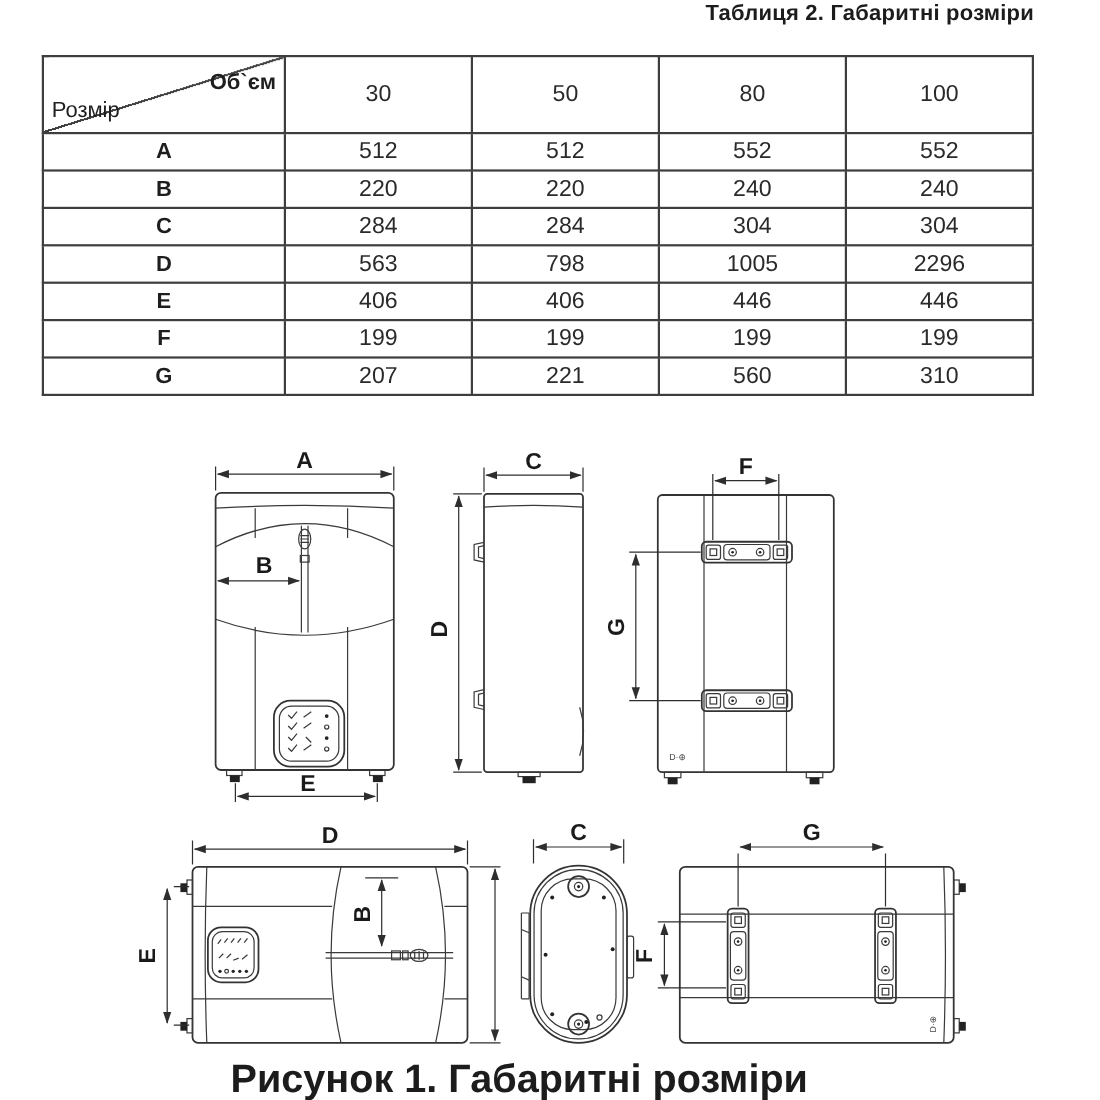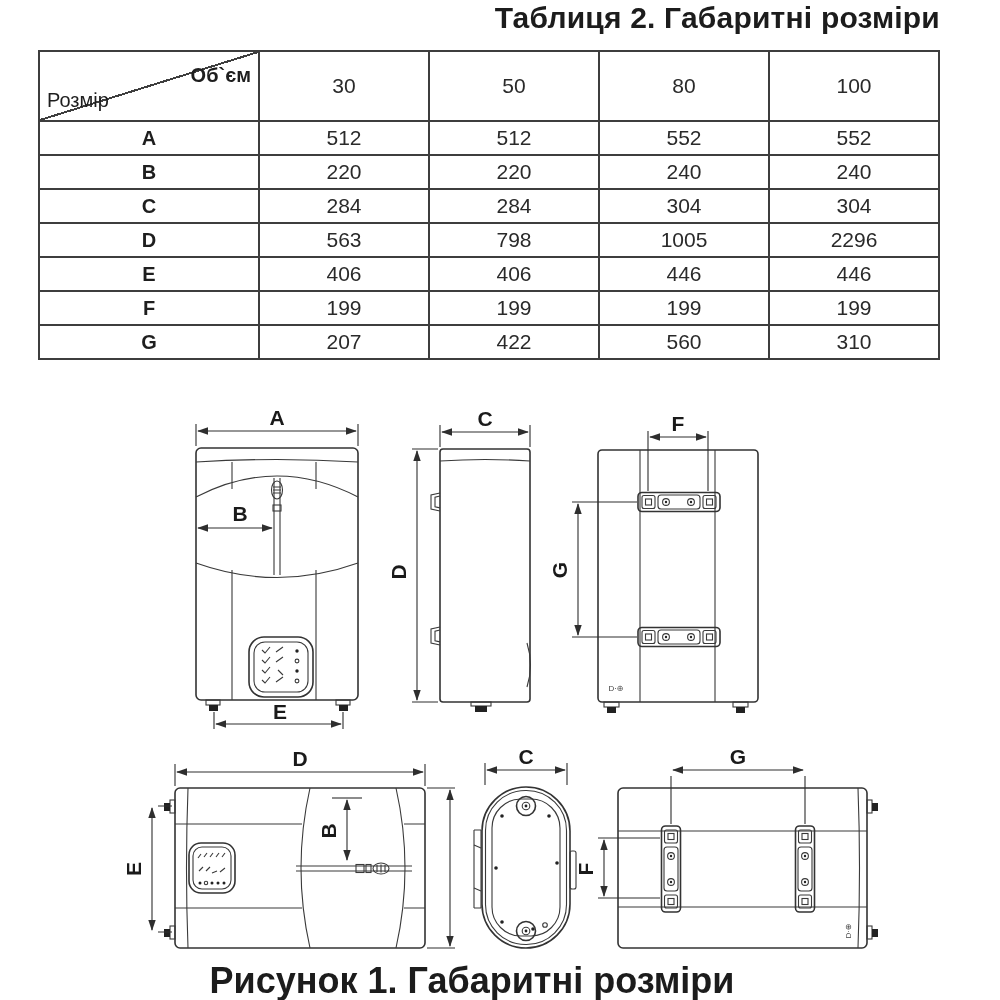--- a/index.html
+++ b/index.html
@@ -2,21 +2,21 @@
 <html><head>
 <meta charset="utf-8">
 <style>
   html,body { margin:0; padding:0; }
   body {
     width:1000px; height:1000px; position:relative; background:#ffffff;
     font-family:"Liberation Sans", sans-serif; color:#222; overflow:hidden;
   }
   .title {
     position:absolute; top:1px; left:38px; width:902px;
-    text-align:right; font-size:30px; font-weight:bold; color:#1c1c1c;
+    text-align:right; font-size:20px; font-weight:bold; color:#1c1c1c;
     letter-spacing:0.2px; white-space:nowrap;
   }
   .caption {
     position:absolute; top:960px; left:0; width:944px;
     text-align:center; font-size:36px; font-weight:bold; color:#1c1c1c;
     white-space:nowrap;
   }
   table.dims {
     position:absolute; top:50px; left:38px; width:900px;
     border-collapse:collapse; table-layout:fixed;
@@ -116,21 +116,21 @@
     <tr>
       <th>F</th>
       <td>199</td>
       <td>199</td>
       <td>199</td>
       <td>199</td>
     </tr>
     <tr>
       <th>G</th>
       <td>207</td>
-      <td>422</td>
+      <td>221</td>
       <td>560</td>
       <td>310</td>
     </tr>
   </tbody>
 </table>
 
 <svg class="figure" width="1000" height="560" viewBox="0 400 1000 560" xmlns="http://www.w3.org/2000/svg">
   <defs>
     <marker id="ar" viewBox="0 0 10 10" refX="9.2" refY="5" markerWidth="10" markerHeight="10" orient="auto-start-reverse">
         <path d="M0,1.6 L10,5 L0,8.4 z" fill="#2e2e2e"></path>

